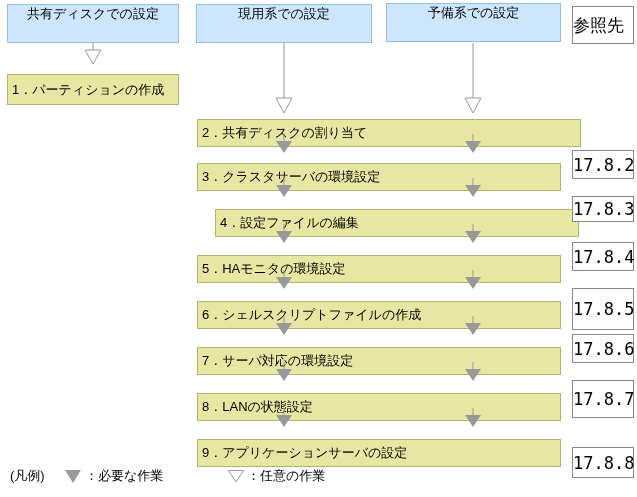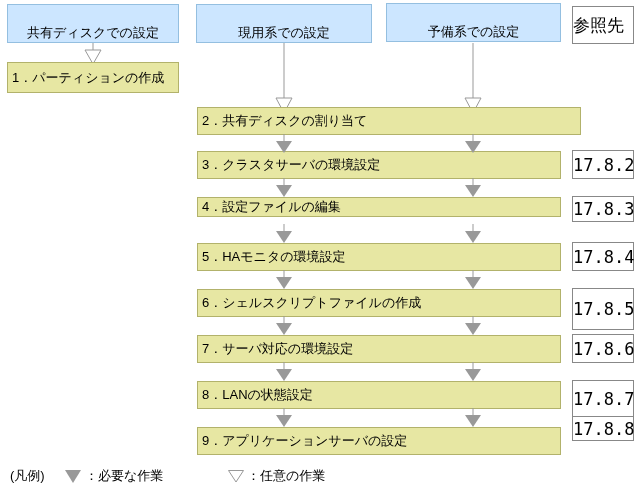--- a/index.html
+++ b/index.html
@@ -10,31 +10,32 @@
     font-family:"Liberation Sans",sans-serif;
     font-size:13px;
     color:#000000;
     overflow:hidden;
   }
   .hdr{
     position:absolute;
     box-sizing:border-box;
     background:var(--header-fill,#cce6ff);
     border:1px solid var(--header-border,#94bfe0);
-    display:flex;align-items:flex-end;justify-content:center;
+    display:flex;align-items:flex-start;justify-content:center;
     white-space:nowrap;
   }
   .step{
     position:absolute;
     box-sizing:border-box;
     background:var(--step-fill,#e7e7a3);
     border:1px solid var(--step-border,#b2b26b);
     display:flex;align-items:center;
     padding-left:4px;
     white-space:nowrap;
+    margin-top:12px;
   }
   .ref{
     position:absolute;
     box-sizing:border-box;
     background:var(--ref-fill,#ffffff);
     border:1px solid var(--ref-border,#888888);
     display:flex;align-items:center;justify-content:flex-start;
     font-family:"DejaVu Sans Mono",monospace;
     font-size:17px;
     white-space:nowrap;
@@ -75,21 +76,21 @@
 
   <div class="step" style="left:7px;top:62px;width:172px;height:31px">
     <span>1．パーティションの作成</span>
   </div>
   <div class="step" style="left:197px;top:107px;width:384px;height:28px">
     <span>2．共有ディスクの割り当て</span>
   </div>
   <div class="step" style="left:197px;top:151px;width:364px;height:28px">
     <span>3．クラスタサーバの環境設定</span>
   </div>
-  <div class="step" style="left:197px;top:197px;width:364px;height:20px">
+  <div class="step" style="left:215px;top:197px;width:364px;height:28px">
     <span>4．設定ファイルの編集</span>
   </div>
   <div class="step" style="left:197px;top:243px;width:364px;height:28px">
     <span>5．HAモニタの環境設定</span>
   </div>
   <div class="step" style="left:197px;top:289px;width:364px;height:28px">
     <span>6．シェルスクリプトファイルの作成</span>
   </div>
   <div class="step" style="left:197px;top:335px;width:364px;height:28px">
     <span>7．サーバ対応の環境設定</span>
@@ -175,21 +176,21 @@
   </div>
   <div class="ref" style="left:572px;top:288px;width:62px;height:42px">
     <span>17.8.5</span>
   </div>
   <div class="ref" style="left:572px;top:334px;width:62px;height:29px">
     <span>17.8.6</span>
   </div>
   <div class="ref" style="left:572px;top:380px;width:62px;height:38px">
     <span>17.8.7</span>
   </div>
-  <div class="ref" style="left:572px;top:416px;width:62px;height:25px">
+  <div class="ref" style="left:572px;top:447px;width:62px;height:31px">
     <span>17.8.8</span>
   </div>
 
   <span class="legend-item" style="left:10px;top:468px">(凡例)</span>
   <svg class="arrow legend-item" style="left:64px;top:469px" width="18" height="15" viewBox="0 0 18 15">
     <polygon points="1,1 17,1 9,14" fill="currentColor"></polygon>
   </svg>
   <span class="legend-item" style="left:85px;top:468px">：必要な作業</span>
   <svg class="arrow legend-item" style="left:227px;top:469px" width="18" height="15" viewBox="0 0 18 15">
     <polygon points="1.5,1.5 16.5,1.5 9,13" fill="#ffffff" stroke="currentColor" stroke-width="1"></polygon>

